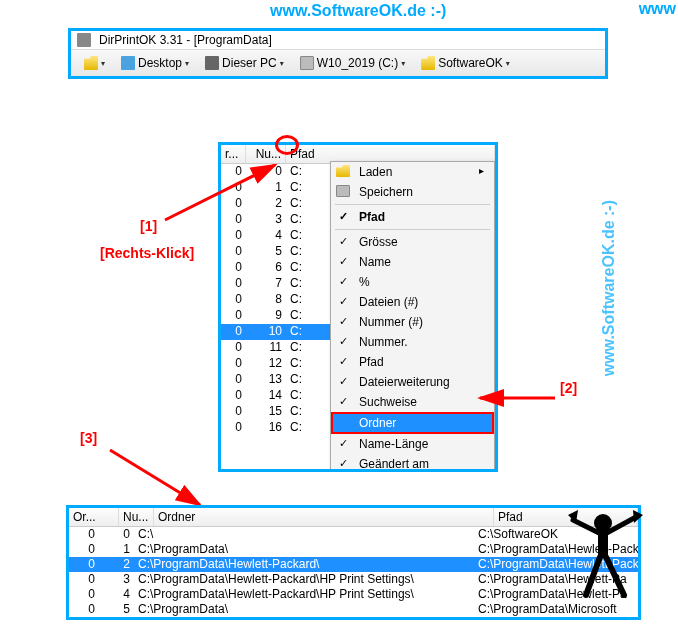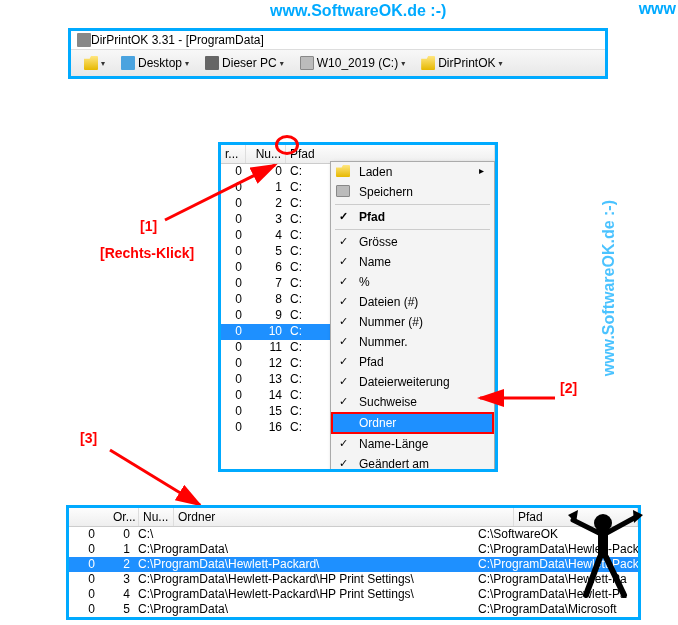--- a/index.html
+++ b/index.html
@@ -4,21 +4,21 @@
 <style>
   * { box-sizing: border-box; font-family: "Segoe UI", Tahoma, sans-serif; font-size: 12px; }
   body { margin: 0; padding: 0; width: 678px; height: 625px; position: relative; background: #fff; }
   .border-blue { border: 3px solid #00aaff; }
   .watermark { color: #00aaff; font-size: 16px; font-weight: bold; position: absolute; pointer-events: none; }
   .watermark-top { top: 2px; left: 270px; }
   .watermark-right { top: 0; right: 2px; }
   .watermark-vert { writing-mode: vertical-rl; transform: rotate(180deg); right: 60px; top: 200px; opacity: 0.7; }
   
   .top-window { position: absolute; left: 68px; top: 28px; width: 540px; background: #f4f4f4; }
-  .title-bar { background: #fff; padding: 2px 6px; display: flex; align-items: center; gap: 0; border-bottom: 1px solid #ddd; }
+  .title-bar { background: #fff; padding: 2px 6px; display: flex; align-items: center; gap: 8px; border-bottom: 1px solid #ddd; }
   .menu-bar { background: linear-gradient(#f8f8f8, #e8e8e8); padding: 2px 6px; display: flex; gap: 10px; border-bottom: 1px solid #ccc; }
   .menu-bar span { padding: 2px 4px; }
   .toolbar { background: linear-gradient(#f8f8f8, #e8e8e8); padding: 3px 6px; display: flex; gap: 2px; align-items: center; }
   .toolbar-item { display: flex; align-items: center; gap: 3px; padding: 2px 6px; border: 1px solid transparent; border-radius: 2px; }
   .chev { font-size: 8px; color: #333; }
   .icon-sq { width: 14px; height: 14px; display: inline-block; }
   .icon-folder { background: linear-gradient(#ffe680, #e6b800); border-radius: 1px; clip-path: polygon(0 20%, 40% 20%, 50% 0, 100% 0, 100% 100%, 0 100%); }
   .icon-print { background: #888; border-radius: 1px; }
   .icon-desk { background: #4aa3df; border-radius: 1px; }
   .icon-pc { background: #666; border-radius: 1px; }
@@ -46,21 +46,21 @@
   .ctx-sep { height: 1px; background: #ccc; margin: 2px 4px; }
   .ctx-icon { position: absolute; left: 5px; top: 3px; width: 14px; height: 12px; }
   .ctx-arrow { float: right; font-size: 10px; }
   
   .anno { position: absolute; color: #ff0000; font-weight: bold; font-size: 14px; }
   .circle { position: absolute; width: 24px; height: 20px; border: 3px solid #ff0000; border-radius: 50%; left: 275px; top: 135px; pointer-events:none;}
   .arrow { position: absolute; pointer-events:none;}
   .arrow svg { overflow: visible; }
   
   .bottom-list { position: absolute; left: 66px; top: 505px; width: 575px; height: 115px; background: #fff; overflow: hidden; font-size: 11px; }
-  .bottom-list .list-head div.col-ord { width: 30px; margin-left: 40px; }
+  .bottom-list .list-head div.col-ord { width: 50px; }
   .bottom-list .list-head div.col-nu2 { width: 35px; }
   .bottom-list .list-head div.col-ordner { width: 340px; }
   .bottom-list .list-head div.col-pfad { flex: 1; }
   .brow { display: flex; height: 15px; }
   .brow div { padding: 0 4px; overflow: hidden; white-space: nowrap; }
   .brow .b1 { width: 30px; text-align: right; }
   .brow .b2 { width: 35px; text-align: right; }
   .brow .b3 { width: 340px; }
   .brow .b4 { flex: 1; }
   
@@ -93,21 +93,21 @@
       <span>Dieser PC</span>
       <span class="chev">▾</span>
     </div>
     <div class="toolbar-item">
       <span class="icon-sq icon-drive"></span>
       <span>W10_2019 (C:)</span>
       <span class="chev">▾</span>
     </div>
     <div class="toolbar-item">
       <span class="icon-sq icon-folder"></span>
-      <span>DirPrintOK</span>
+      <span>SoftwareOK</span>
       <span class="chev">▾</span>
     </div>
   </div>
 </div>
 
 <div class="mid-panel border-blue">
   <div class="list-head">
     <div class="col-r">r...</div>
     <div class="col-nu">Nu...</div>
     <div class="col-pf">Pfad</div>

